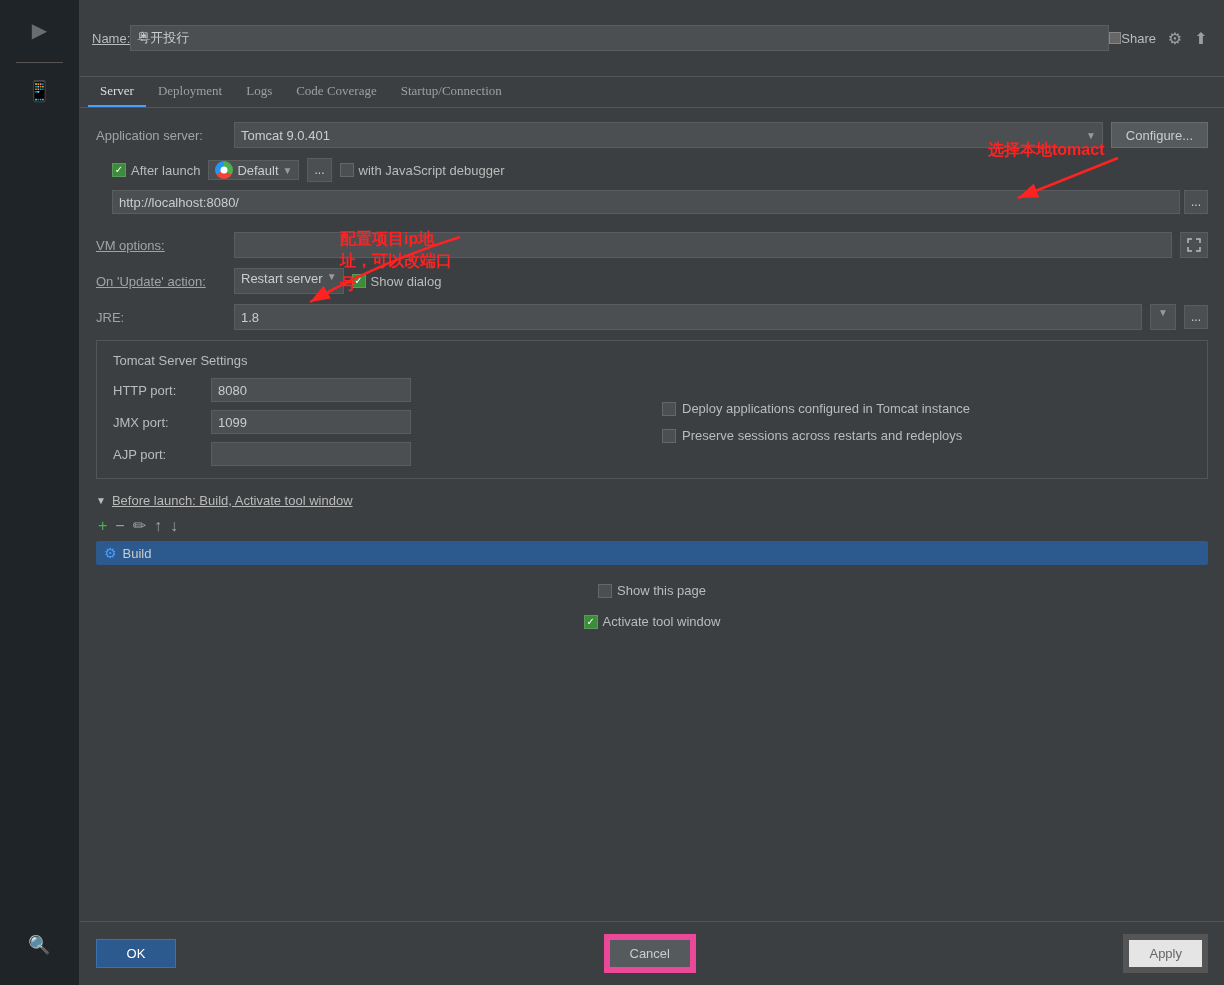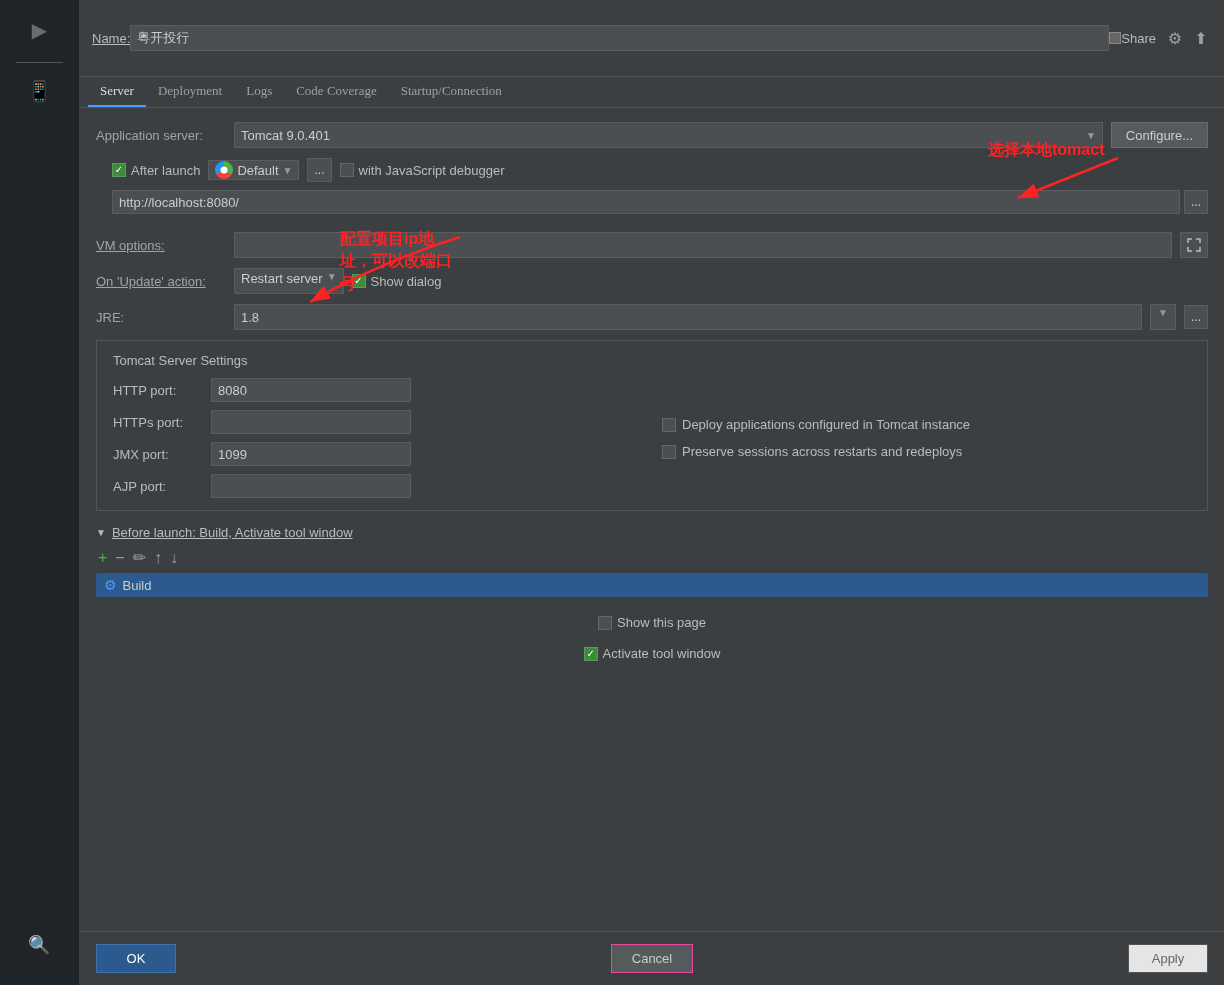--- a/index.html
+++ b/index.html
@@ -429,21 +429,21 @@
       display: flex;
       justify-content: space-between;
       align-items: center;
       gap: 8px;
       padding: 12px 16px;
       background: #3c3f41;
       border-top: 1px solid #555;
     }
     .footer-btn {
       background: #555a5d;
-      border: 1px solid #ec4899;
+      border: 6px solid #ec4899;
       color: #ccc;
       padding: 6px 20px;
       font-size: 13px;
       cursor: pointer;
       min-width: 80px;
     }
     .footer-btn.primary {
       background: #2d5a8e;
       border: 1px solid #3a72b0;
       color: #fff;
@@ -645,24 +645,20 @@
     <div class="settings-box">
       <div class="settings-title">Tomcat Server Settings</div>
       <div class="settings-grid">
 
         <div>
           <div class="port-row" style="margin-bottom:8px;">
             <span class="port-label">HTTP port:</span>
             <input class="port-input" type="text" value="8080" style="">
           </div>
           <div class="port-row" style="margin-bottom:8px;">
-            <span class="port-label">HTTPs port:</span>
-            <input class="port-input" type="text" value="" style="">
-          </div>
-          <div class="port-row" style="margin-bottom:8px;">
             <span class="port-label">JMX port:</span>
             <input class="port-input" type="text" value="1099" style="">
           </div>
           <div class="port-row">
             <span class="port-label">AJP port:</span>
             <input class="port-input" type="text" value="" style="">
           </div>
         </div>
 
         <div style="display:flex; flex-direction:column; justify-content:center; gap:12px;">

